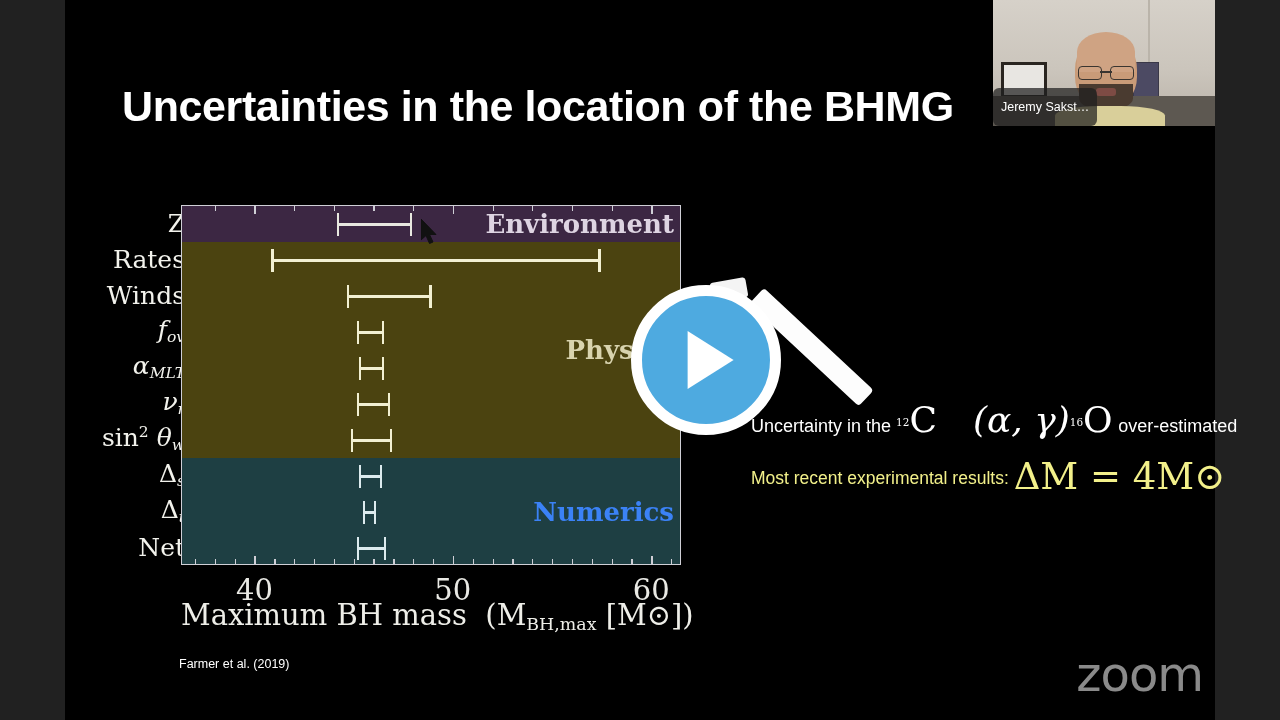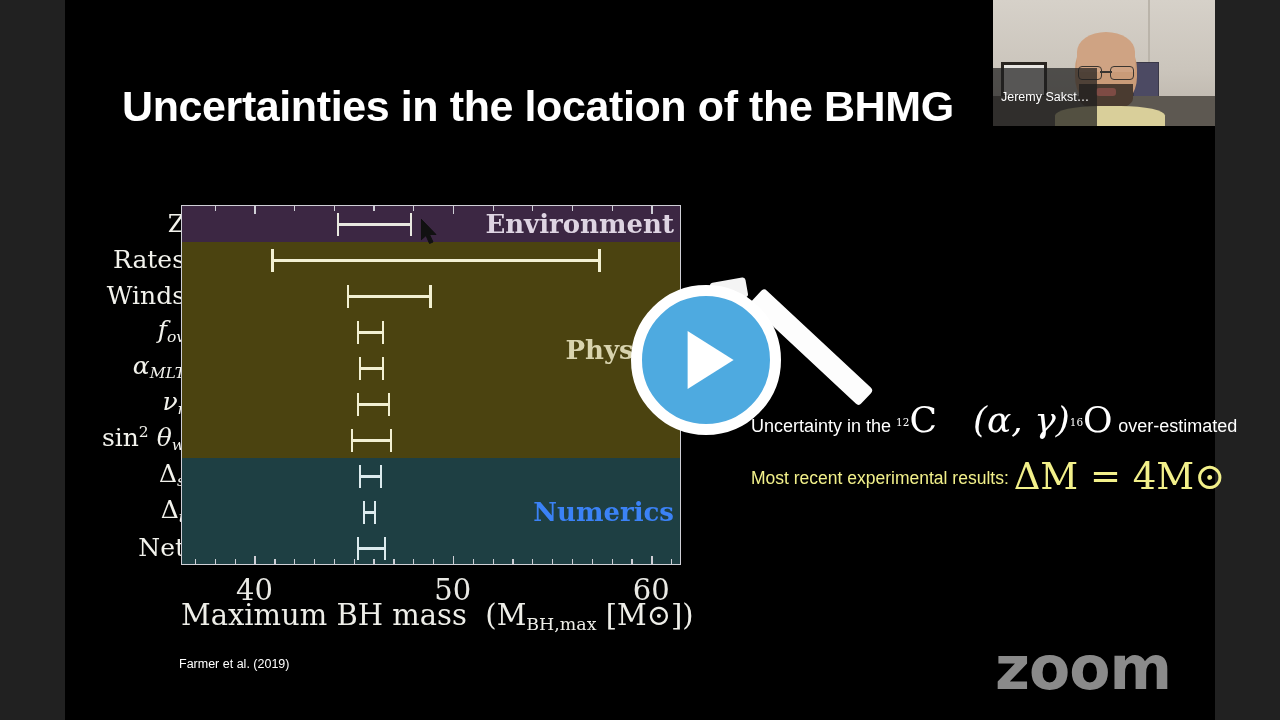--- a/index.html
+++ b/index.html
@@ -87,25 +87,25 @@
   .scalp{position:absolute;left:84px;top:32px;width:58px;height:40px;border-radius:50% 50% 0 0;background:#cfa383;}
   .glasses{position:absolute;left:84px;top:66px;width:58px;height:12px;}
   .lens{position:absolute;top:0;width:22px;height:12px;border:1.6px solid #3a3530;border-radius:4px;}
   .lensL{left:1px;} .lensR{right:1px;}
   .bridge{position:absolute;left:23px;top:5px;width:12px;height:1.6px;background:#3a3530;}
   .beard{position:absolute;left:86px;top:84px;width:54px;height:26px;border-radius:0 0 45% 45%;background:#4a3b30;}
   .mouth{position:absolute;left:103px;top:88px;width:20px;height:8px;border-radius:3px;background:#7d4b44;}
   .shirt{position:absolute;left:62px;top:106px;width:110px;height:24px;background:#d9cf9a;
          border-radius:40% 40% 0 0;}
   .namebar{position:absolute;left:0;bottom:0;height:26px;background:rgba(30,30,30,.72);
-           display:flex;align-items:center;padding:16px 8px;}
+           display:flex;align-items:center;padding:6px 8px;border-radius:6px;}
   .namebar span{color:#fff;font-size:12.5px;font-family:"Liberation Sans",sans-serif;white-space:nowrap;}
 
-  .zoomlogo{position:absolute;right:44px;bottom:22px;color:#8a8a8a;font-size:60px;
-            font-family:"DejaVu Sans",sans-serif;letter-spacing:-1px;line-height:1;font-weight:bold;}
+  .zoomlogo{position:absolute;right:12px;bottom:22px;color:#8a8a8a;font-size:48px;
+            font-family:"DejaVu Sans",sans-serif;letter-spacing:-1px;line-height:1;}
 </style>
 </head>
 <body>
 
 <div id="stage">
 
   <div class="slide">
 
     <div class="title">Uncertainties in the location of the BHMG</div>
 

